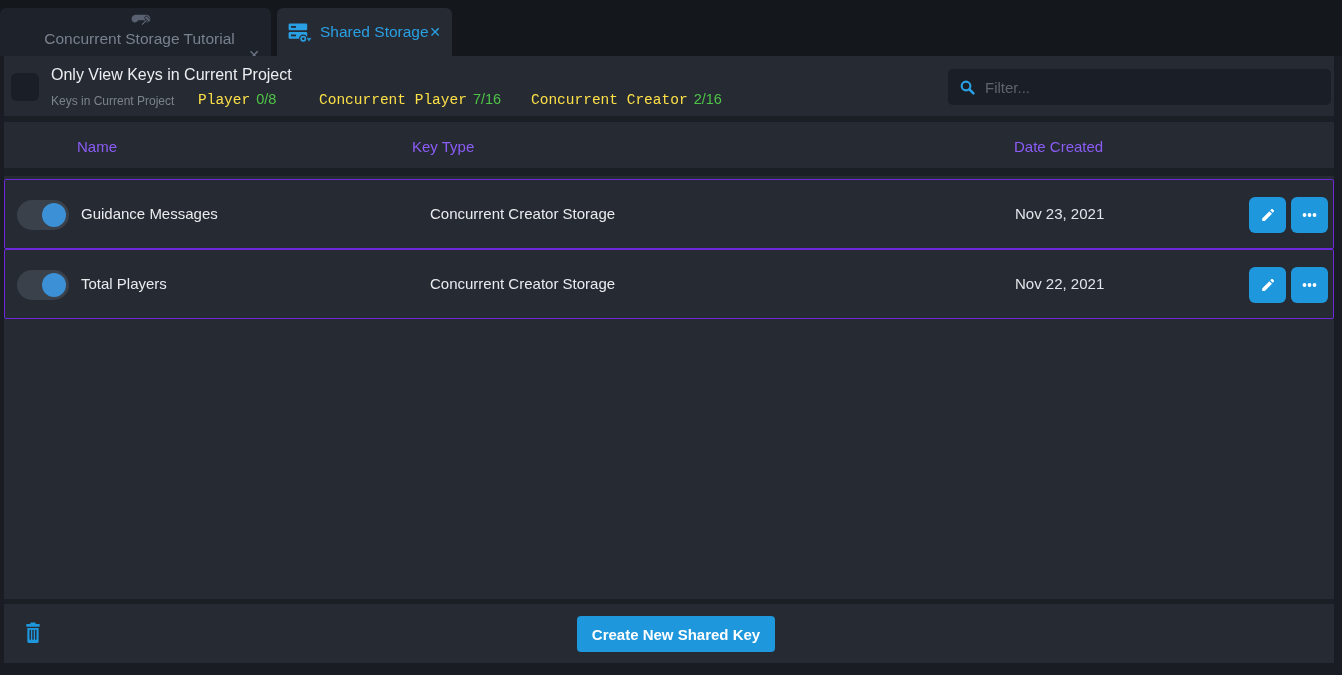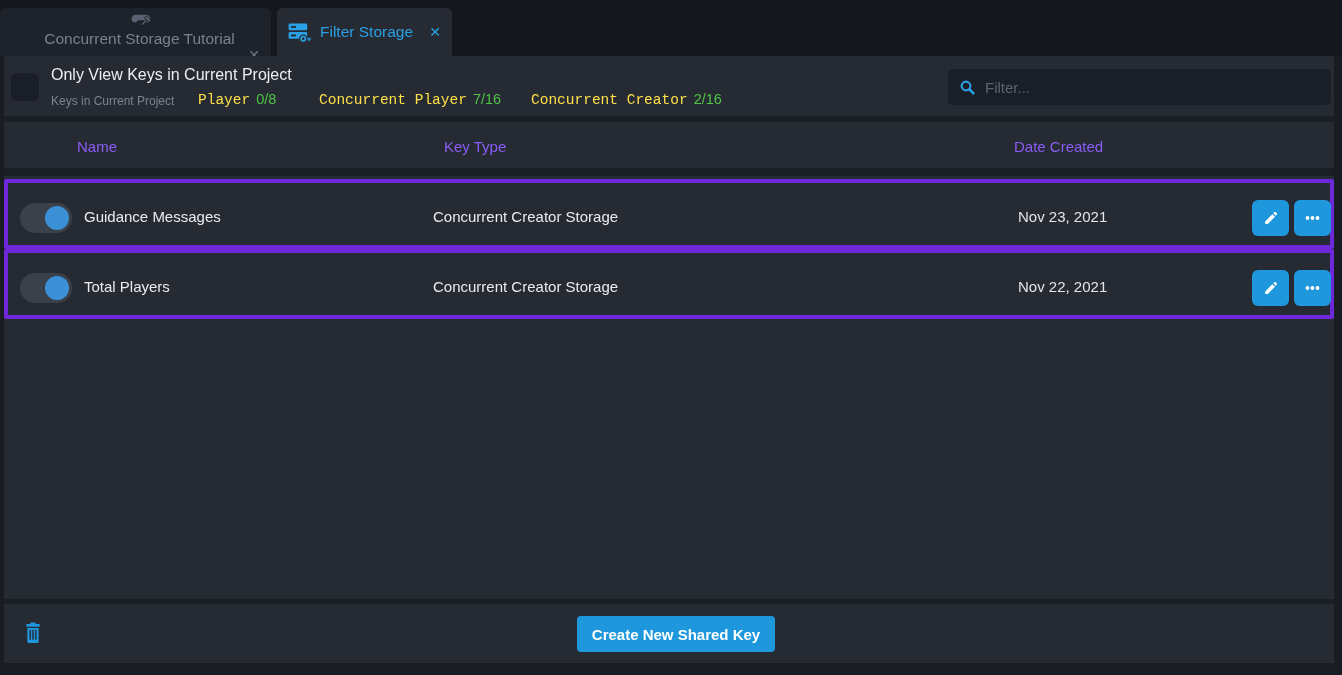--- a/index.html
+++ b/index.html
@@ -37,23 +37,23 @@
   .stat .s-value { color: #4ec447; margin-left: 6px; }
   .filter { position: absolute; left: 948px; top: 69px; width: 383px; height: 36px;
             background: #1a1e26; border-radius: 5px; display: flex; align-items: center; }
   .filter svg { margin-left: 11px; flex: 0 0 auto; }
   .filter input { flex: 1; background: transparent; border: none; outline: none;
                   color: #c4b5fd; font-size: 15px; font-family: "Liberation Sans", sans-serif;
                   margin-left: 9px; margin-right: 8px; }
   .filter input::placeholder { color: #5d646e; }
   
   .col-h { position: absolute; top: 138px; font-size: 15px; color: #8b5cf6; }
-  .col-name { left: 77px; } .col-type { left: 444px; } .col-date { left: 1014px; }
+  .col-name { left: 77px; } .col-type { left: 412px; } .col-date { left: 1014px; }
   .row { position: absolute; left: 4px; width: 1330px; height: 70px;
-         border: 4px solid #6d28d9; border-radius: 2px; background: #262a33; }
+         border: 1px solid #6d28d9; border-radius: 2px; background: #262a33; }
   .row-0 { top: 179px; } .row-1 { top: 249px; }
   .toggle { position: absolute; left: 12px; top: 20px; width: 52px; height: 30px;
             border-radius: 15px; background: #3a414b; cursor: pointer; }
   .toggle .knob { position: absolute; top: 3px; left: 3px; width: 24px; height: 24px;
                   border-radius: 50%; background: #3c90d5; }
   .toggle.on .knob { left: auto; right: 3px; }
   .cell-name { position: absolute; left: 76px; top: 25px; font-size: 15px; color: #e9ebee; }
   .cell-type { position: absolute; left: 425px; top: 25px; font-size: 15px; color: #e9ebee; }
   .cell-date { position: absolute; left: 1010px; top: 25px; font-size: 15px; color: #e2e5e9; }
   .row-btn { position: absolute; top: 17px; width: 37px; height: 36px; border-radius: 6px;
@@ -87,21 +87,21 @@
   <div class="tab tab-2">
     <svg width="24" height="25" viewBox="0 0 20 20">
       <rect x="0.5" y="2.5" width="15.5" height="5.6" rx="1" fill="#2aa0e4"></rect>
       <rect x="2.5" y="4.6" width="4.2" height="1.5" fill="#262a33"></rect>
       <rect x="0.5" y="9.6" width="15.5" height="5.6" rx="1" fill="#2aa0e4"></rect>
       <rect x="2.5" y="11.7" width="4.2" height="1.5" fill="#262a33"></rect>
       <circle cx="12.7" cy="15.2" r="3" fill="#2aa0e4" stroke="#262a33" stroke-width="1"></circle>
       <circle cx="12.7" cy="15.2" r="1.1" fill="#262a33"></circle>
       <path d="M15.4 14.4h4.1v1.7h-1.2v1.5h-1.6v-1.5h-1.3z" fill="#2aa0e4" stroke="#262a33" stroke-width="0.6"></path>
     </svg>
-    <span class="tab-label">Filter Storage</span>
+    <span class="tab-label">Shared Storage</span>
     <span class="close-x">✕</span>
   </div>
 </div>
 
 <div class="panel"></div>
 <div class="divider div-1"></div>
 <div class="divider div-2"></div>
 <div class="divider div-3"></div>
 
 <div class="chk"></div>

